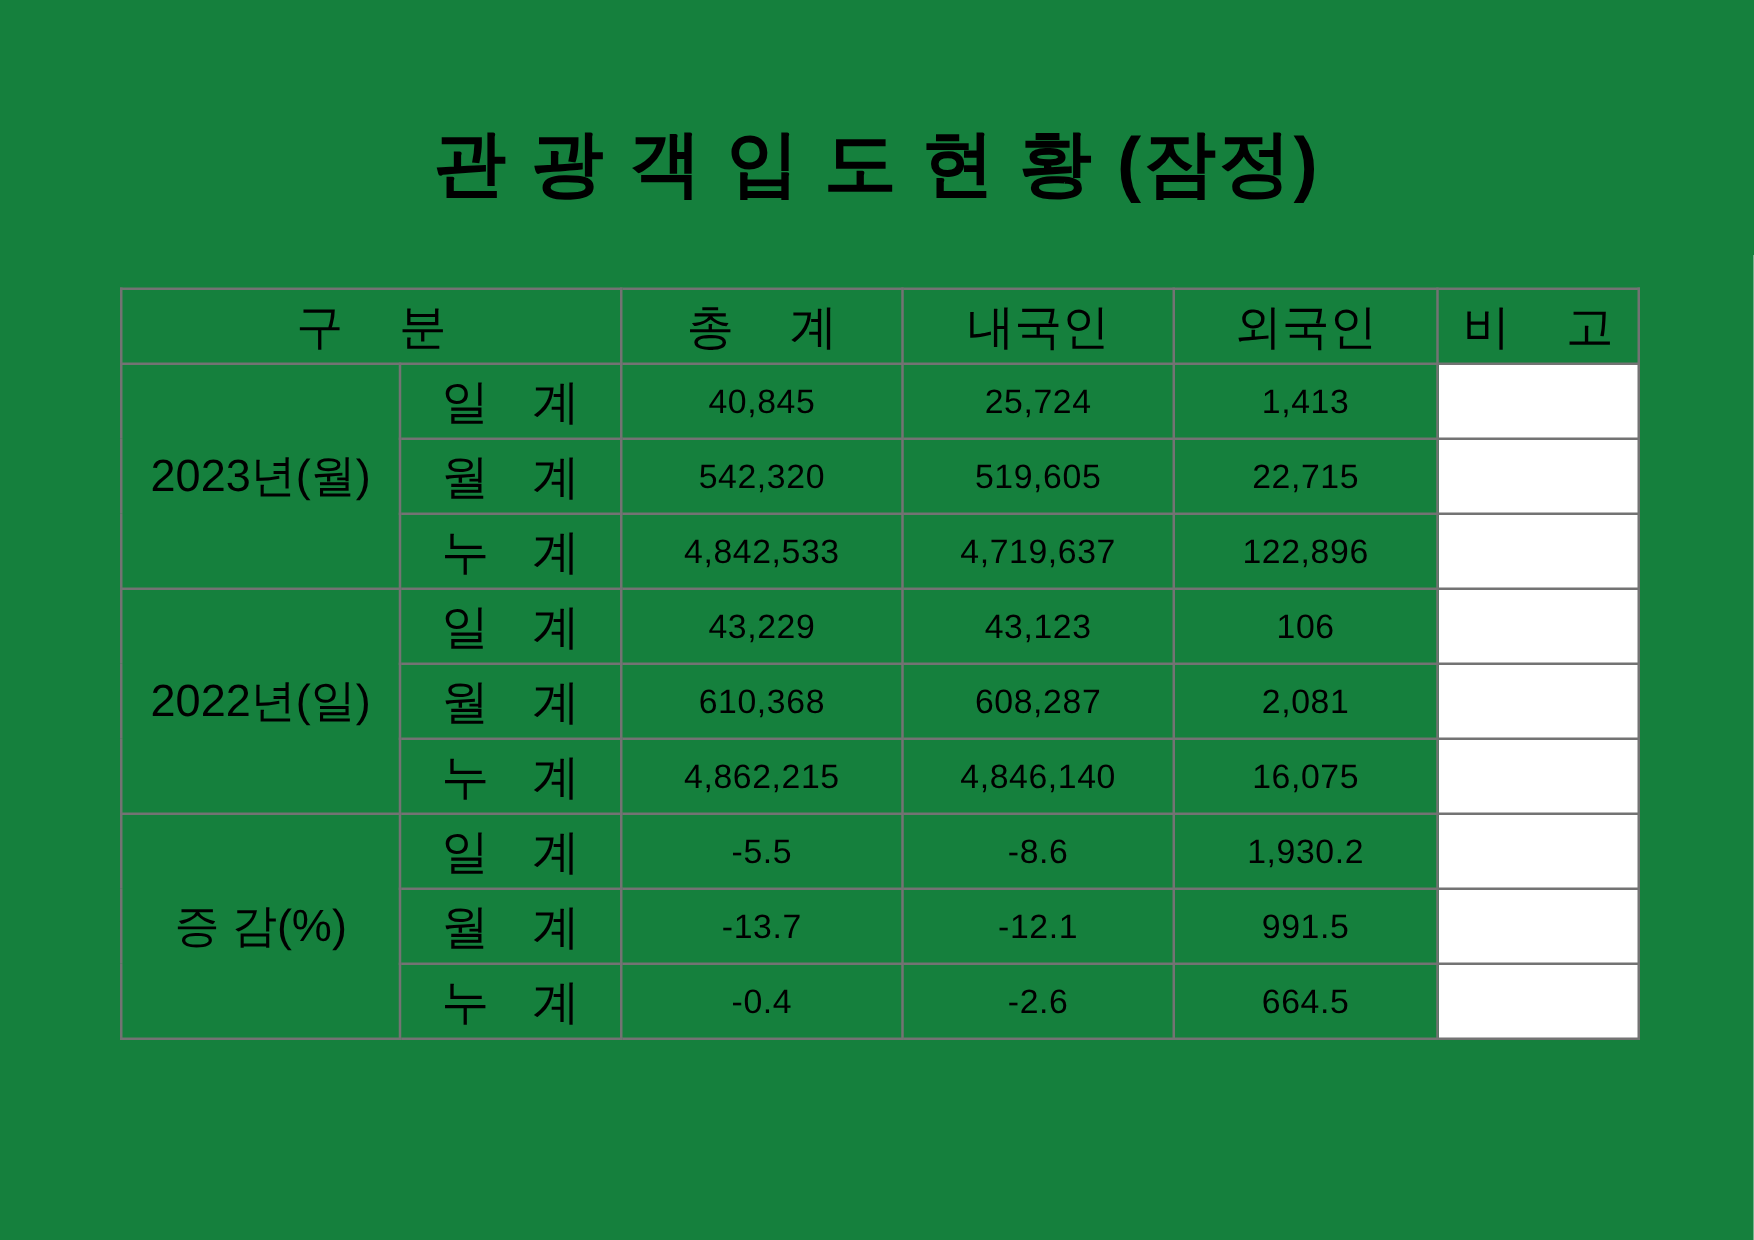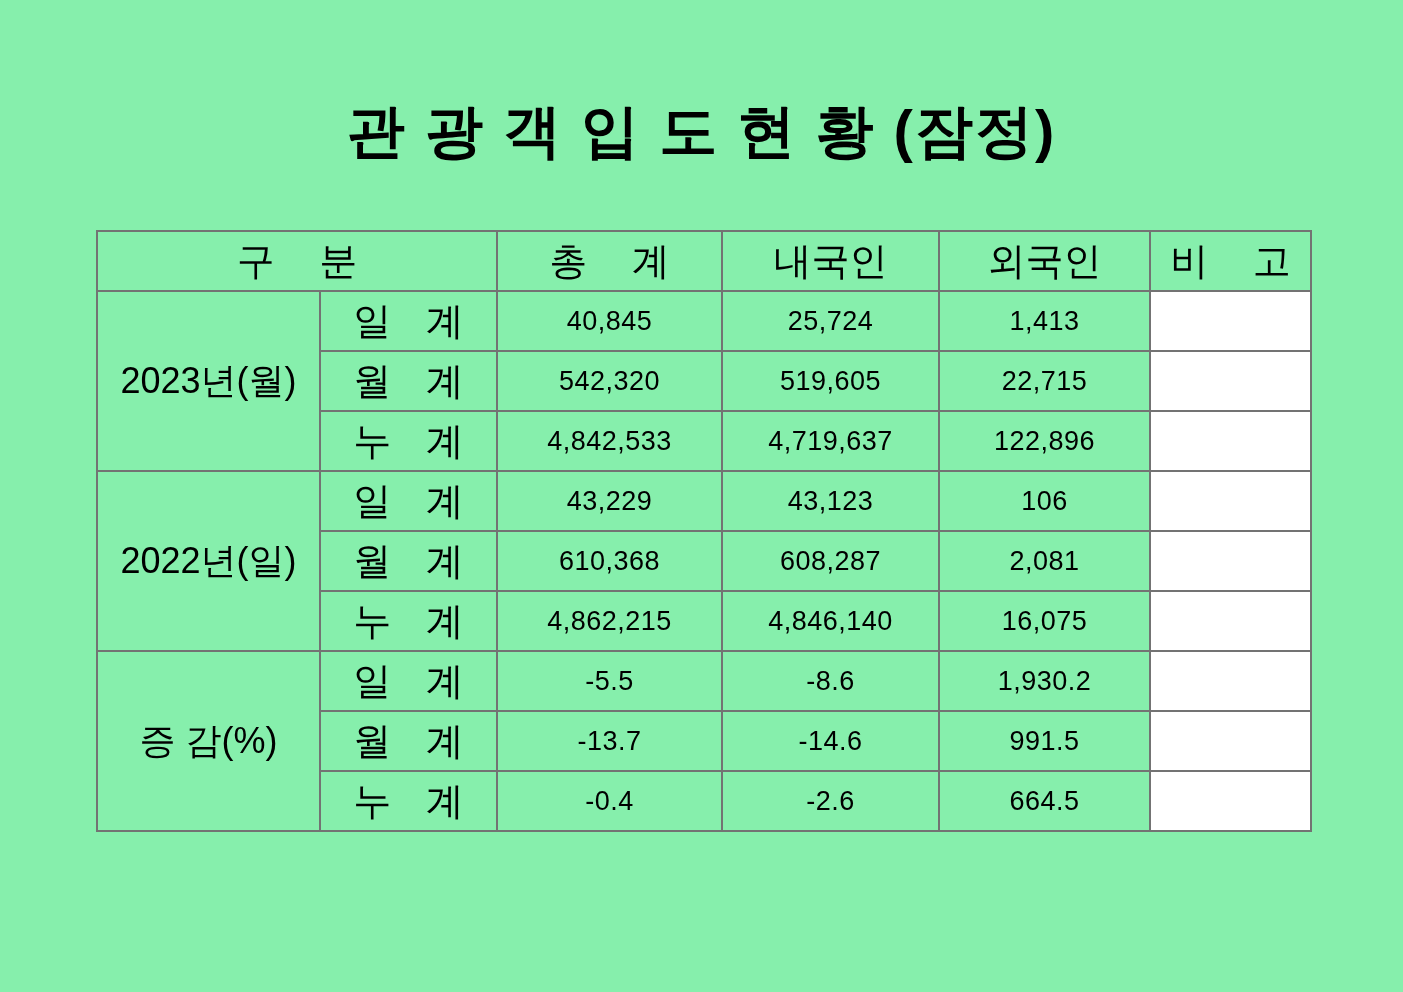--- a/index.html
+++ b/index.html
@@ -6,21 +6,21 @@
     margin: 0;
     padding: 0;
     background: #ffffff;
     color: #000000;
     font-family: "Liberation Sans", "DejaVu Sans", sans-serif;
   }
   .page {
     position: relative;
     width: 1403px;
     height: 992px;
-    background: #86efac;
+    background: #15803d;
     overflow: hidden;
   }
   .doc-title {
     position: absolute;
     top: 96px;
     left: 0;
     width: 1403px;
     text-align: center;
     font-size: 58px;
     font-weight: 800;
@@ -154,21 +154,21 @@
       <td rowspan="3" class="group-label">증 감(%)</td>
       <td class="sub-label">일 계</td>
       <td class="num">-5.5</td>
       <td class="num">-8.6</td>
       <td class="num">1,930.2</td>
       <td class="remarks"></td>
     </tr>
     <tr>
       <td class="sub-label">월 계</td>
       <td class="num">-13.7</td>
-      <td class="num">-14.6</td>
+      <td class="num">-12.1</td>
       <td class="num">991.5</td>
       <td class="remarks"></td>
     </tr>
     <tr>
       <td class="sub-label">누 계</td>
       <td class="num">-0.4</td>
       <td class="num">-2.6</td>
       <td class="num">664.5</td>
       <td class="remarks"></td>
     </tr>

